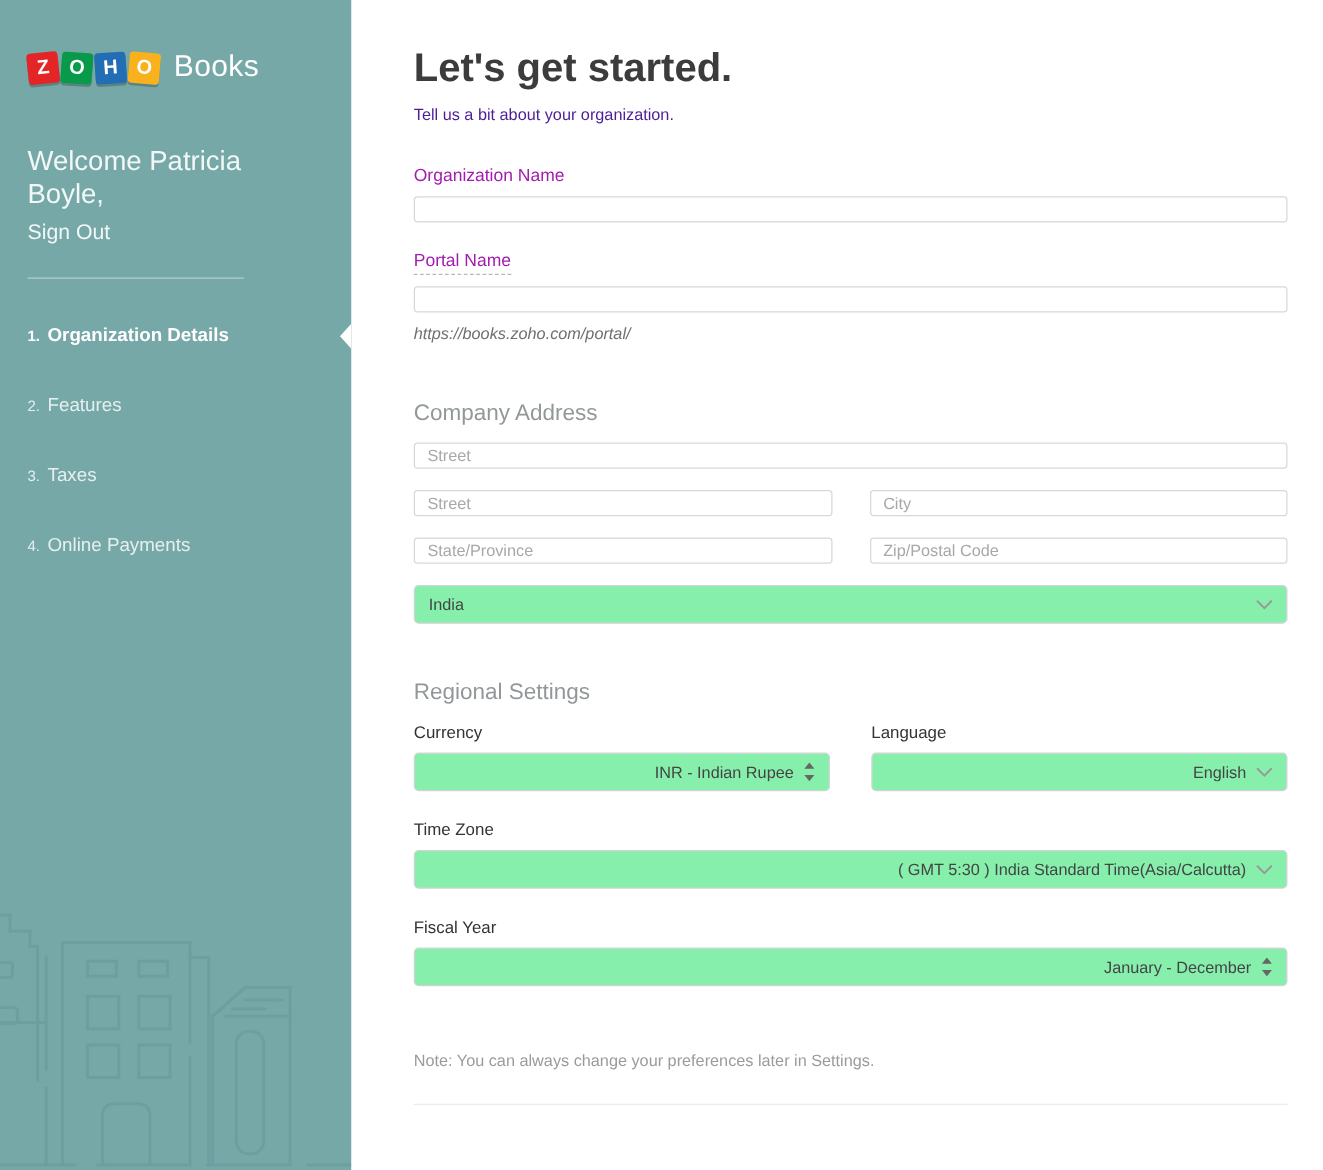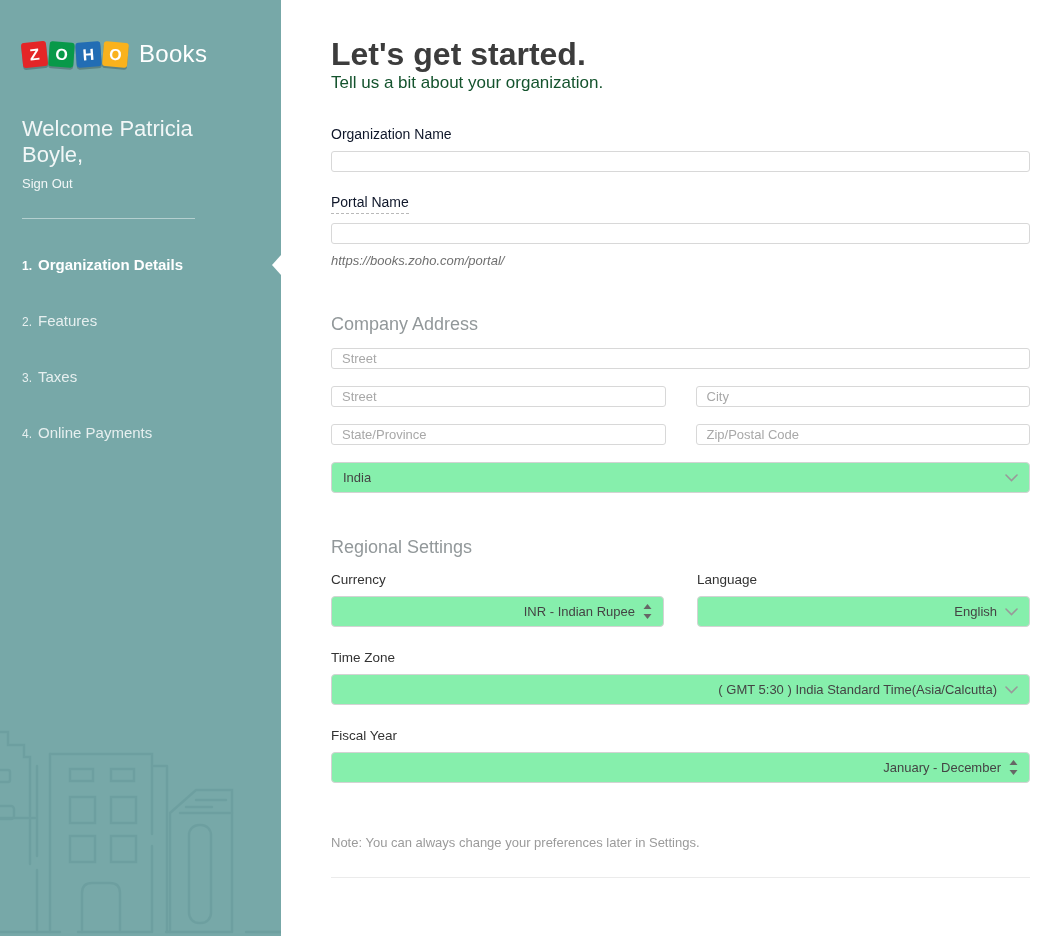--- a/index.html
+++ b/index.html
@@ -37,21 +37,21 @@
   .tile:nth-child(3) { background: #226db4; transform: rotate(-4deg); }
   .tile:nth-child(4) { background: #f9b21d; transform: rotate(5deg); }
   .brand-name {
     font-size: 24px; color: #ffffff; margin-left: 9px;
     letter-spacing: 0.3px;
   }
   .welcome-block { padding: 48px 22px 0 22px; }
   .welcome-text { font-size: 22px; color: #f2f7f7; }
   .sign-out {
     display: inline-block;
-    font-size: 13px; color: rgba(255,255,255,0.9);
+    font-size: 17px; color: rgba(255,255,255,0.9);
     margin-top: 8px; cursor: pointer; text-decoration: none;
   }
   .sidebar-divider {
     border: none; border-top: 1px solid rgba(255,255,255,0.45);
     margin: 26px 0 0 22px; width: 173px;
   }
   .nav { margin-top: 26px; }
   .nav-item {
     position: relative;
     display: flex; align-items: baseline;
@@ -75,24 +75,24 @@
     pointer-events: none;
   }
 
   
   .content {
     flex: 1;
     padding: 36px 28px 0 50px;
     background: #ffffff;
   }
   .page-title { font-size: 32px; font-weight: 700; color: #3c3c3c; }
-  .page-subtitle { font-size: 17px; color: #14532d; margin-top: 0; }
+  .page-subtitle { font-size: 13px; color: #4c1d95; margin-top: 11px; }
 
   .field-label-red {
-    font-size: 14px; color: #0f172a;
+    font-size: 14px; color: #a21caf;
     margin-top: 33px;
   }
   .field-label-red.dashed span {
     display: inline-block;
     border-bottom: 1px dashed #b9b9b9;
     padding-bottom: 3px;
     cursor: help;
   }
   .text-input {
     display: block; width: 100%; height: 21px;

